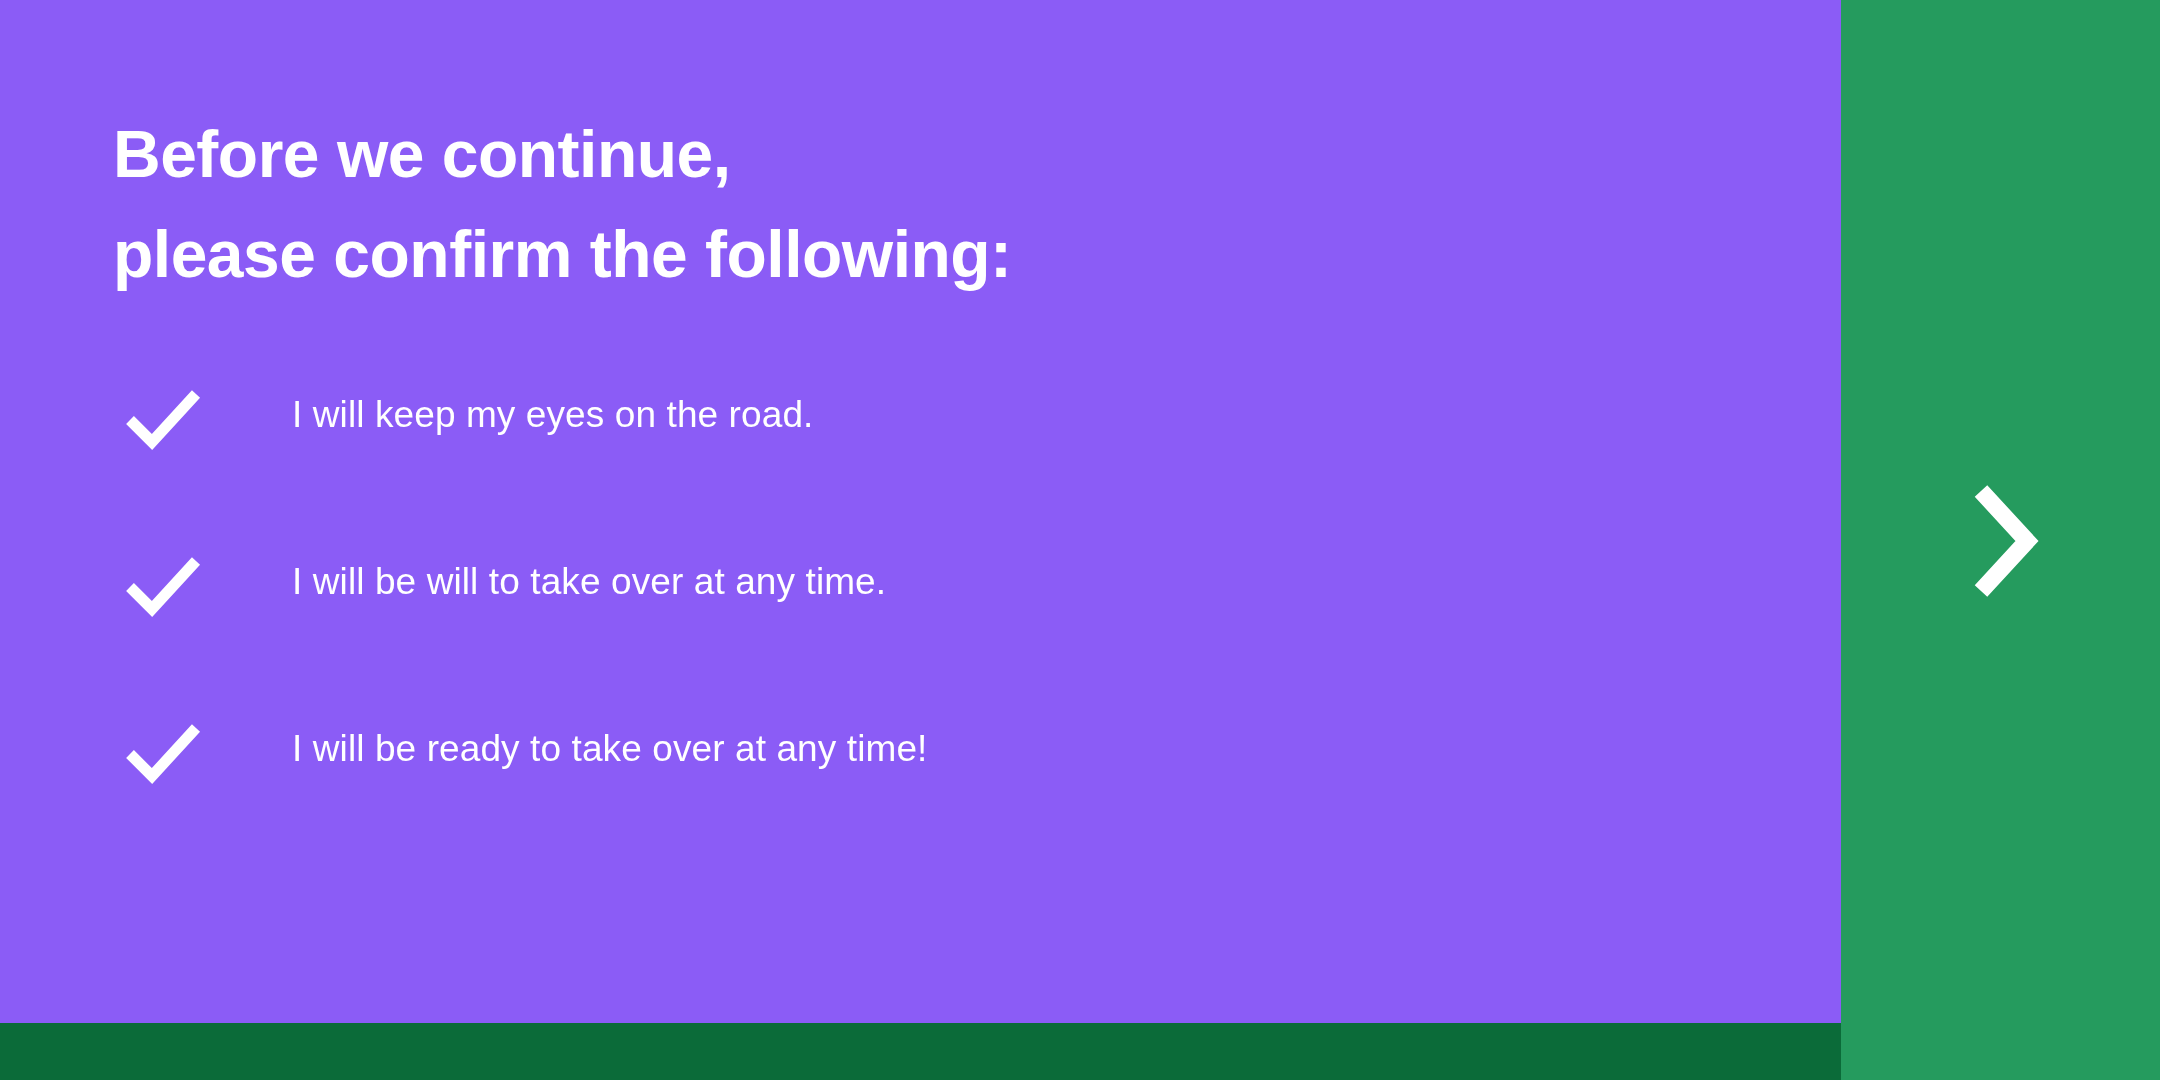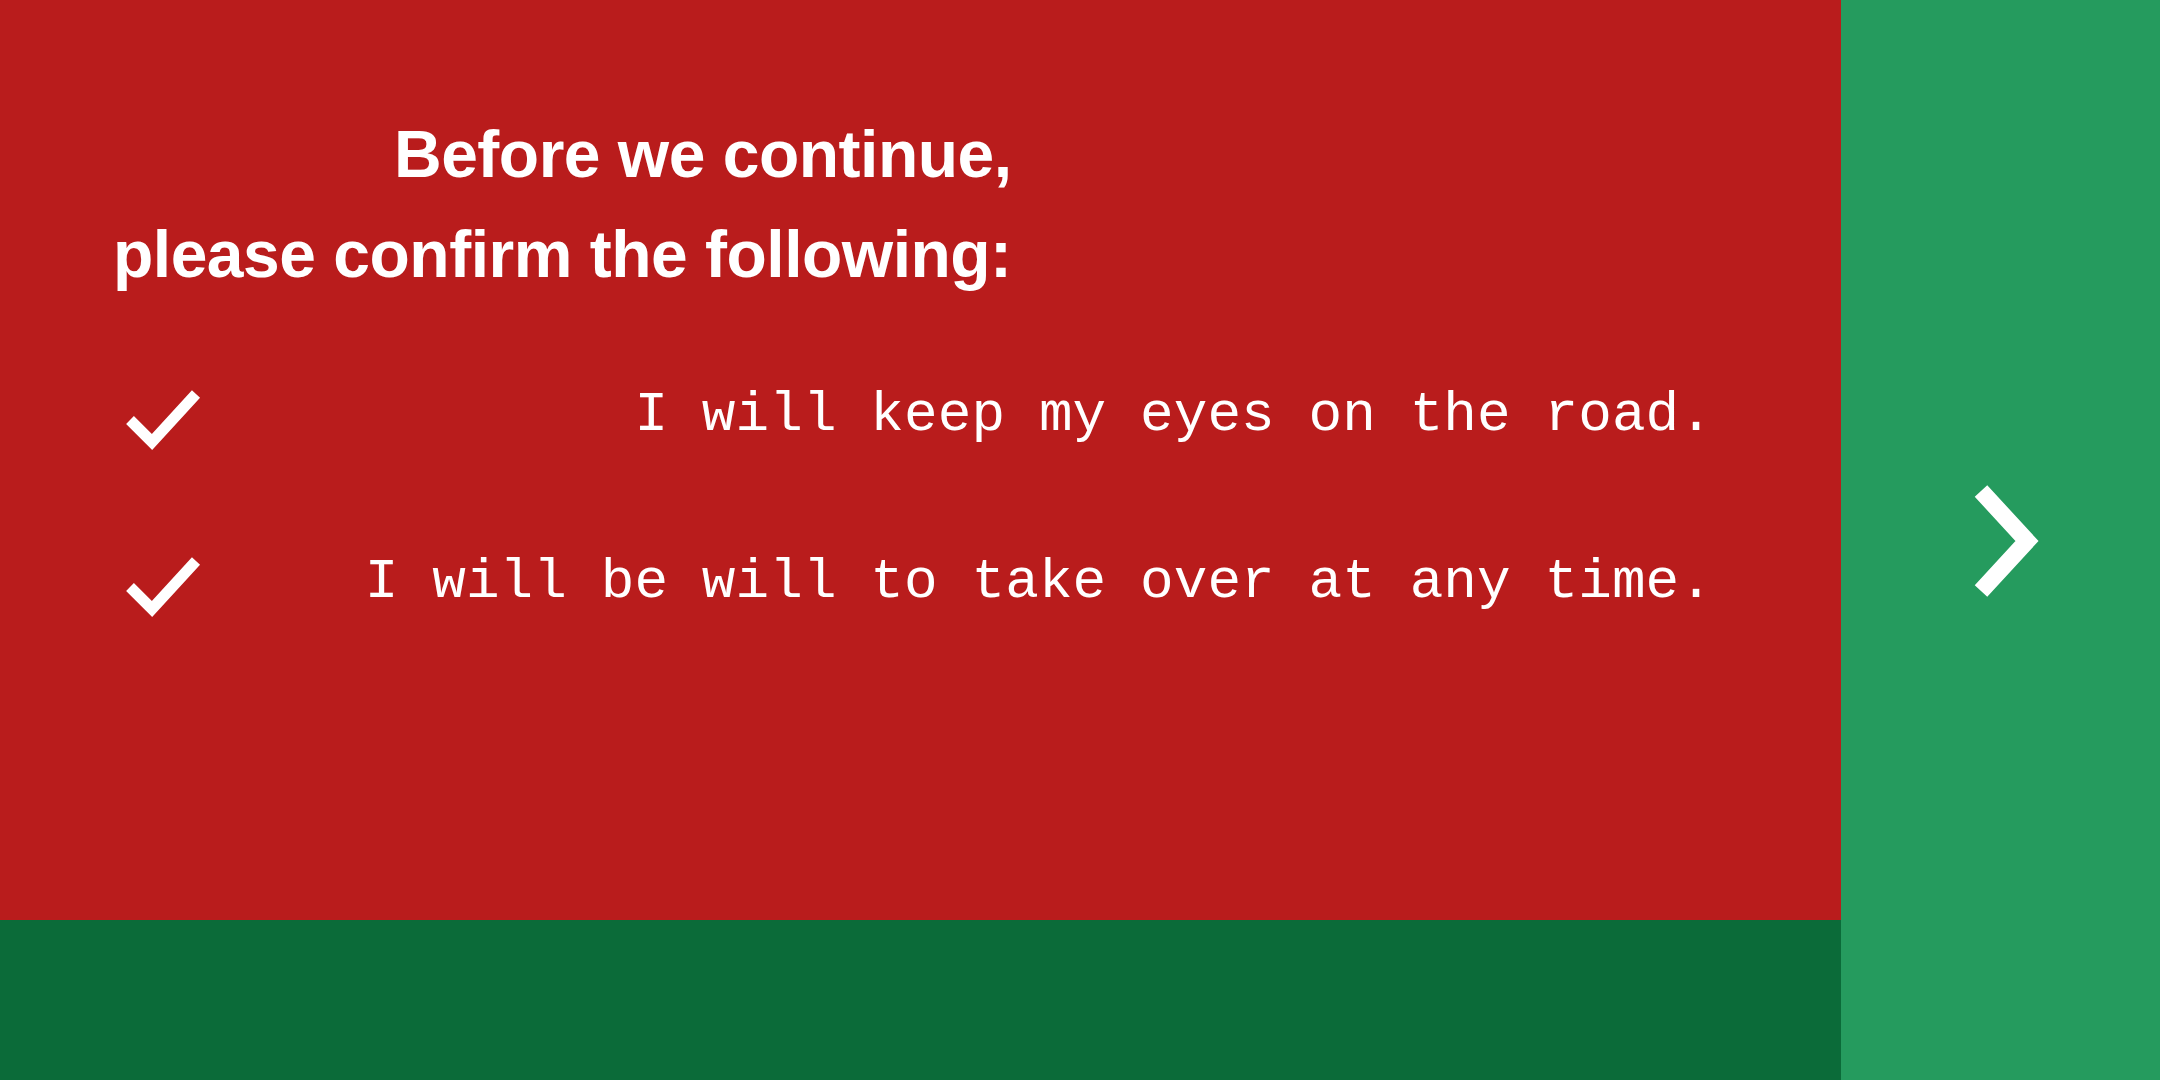--- a/index.html
+++ b/index.html
@@ -20,25 +20,24 @@
     height: 1080px;
     display: flex;
     flex-direction: row;
     align-items: stretch;
   }
 
   
   .main-panel {
     position: relative;
     width: 1841px;
-    height: 920px;
-    background: #b91c1c;
+    height: 1023px;
+    background: #8b5cf6;
     flex: 0 0 1841px;
     box-sizing: border-box;
-    text-align: right;
   }
 
   .heading {
     position: absolute;
     left: 113px;
     top: 104px;
     margin: 0;
     color: #ffffff;
     font-family: "Liberation Sans", sans-serif;
     font-weight: 700;
@@ -77,26 +76,26 @@
   }
 
   .check-icon svg {
     display: block;
     width: 84px;
     height: 84px;
   }
 
   .check-label {
     flex: 1 1 auto;
-    margin-left: 56px;
+    margin-left: 87px;
     margin-top: 12px;
     color: #ffffff;
-    font-family: Liberation Mono, monospace;
+    font-family: Liberation Sans, sans-serif;
     font-weight: 400;
-    font-size: 56px;
+    font-size: 37px;
     line-height: 62px;
     letter-spacing: 0.1px;
     white-space: nowrap;
   }
 
   
   .next-panel {
     position: relative;
     width: 319px;
     height: 1080px;
@@ -143,20 +142,28 @@
 
       <li class="check-row">
         <span class="check-icon">
           <svg viewBox="0 0 84 84" xmlns="http://www.w3.org/2000/svg" aria-hidden="true">
             <path d="M9 44 L31 66 L75 18" fill="none" stroke="#ffffff" stroke-width="11" stroke-linecap="butt" stroke-linejoin="miter"></path>
           </svg>
         </span>
         <span class="check-label">I will be will to take over at any time.</span>
       </li>
 
+      <li class="check-row">
+        <span class="check-icon">
+          <svg viewBox="0 0 84 84" xmlns="http://www.w3.org/2000/svg" aria-hidden="true">
+            <path d="M9 44 L31 66 L75 18" fill="none" stroke="#ffffff" stroke-width="11" stroke-linecap="butt" stroke-linejoin="miter"></path>
+          </svg>
+        </span>
+        <span class="check-label">I will be ready to take over at any time!</span>
+      </li>
 
     </ul>
   </section>
 
   <section class="next-panel">
     <span class="chevron">
       <svg viewBox="0 0 84 120" xmlns="http://www.w3.org/2000/svg" aria-hidden="true">
         <path d="M22 10 L68 60 L22 110" fill="none" stroke="#ffffff" stroke-width="17" stroke-linecap="butt" stroke-linejoin="miter"></path>
       </svg>
     </span>

